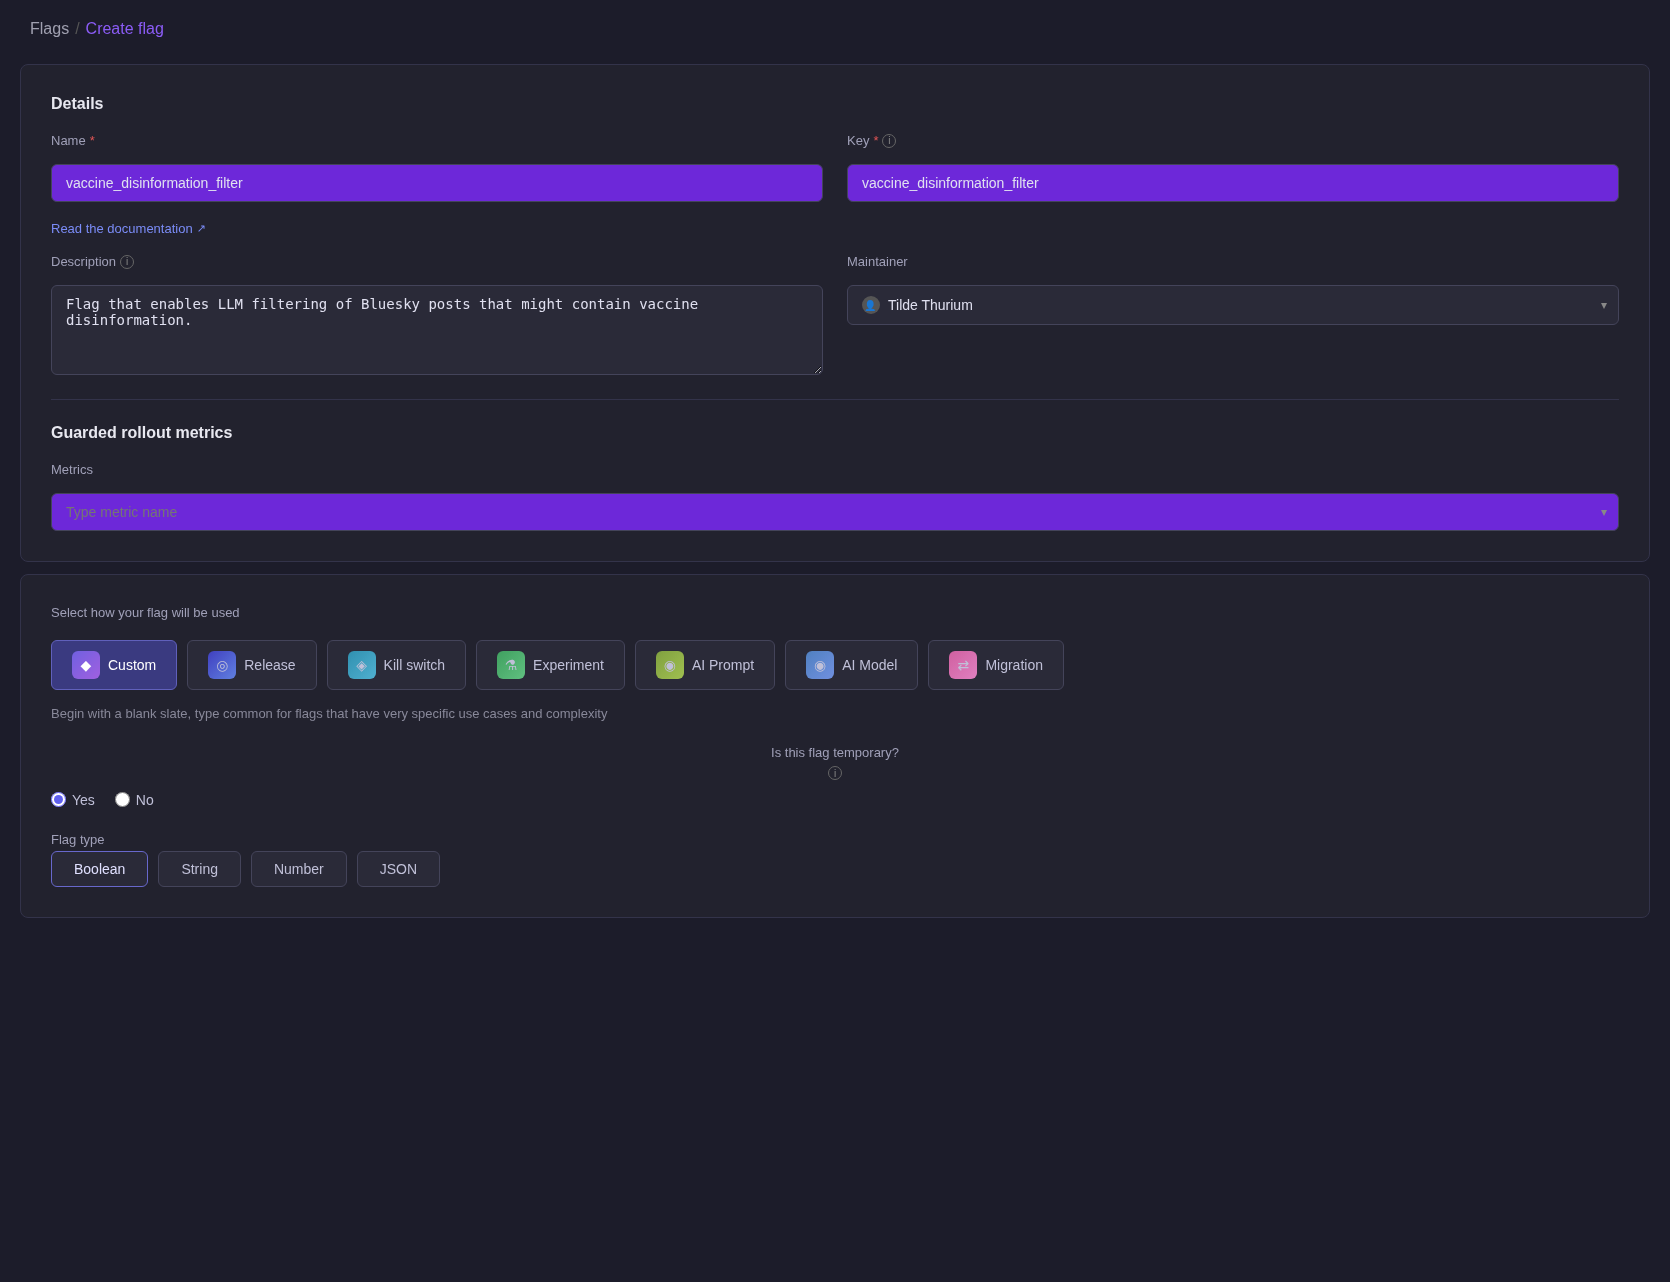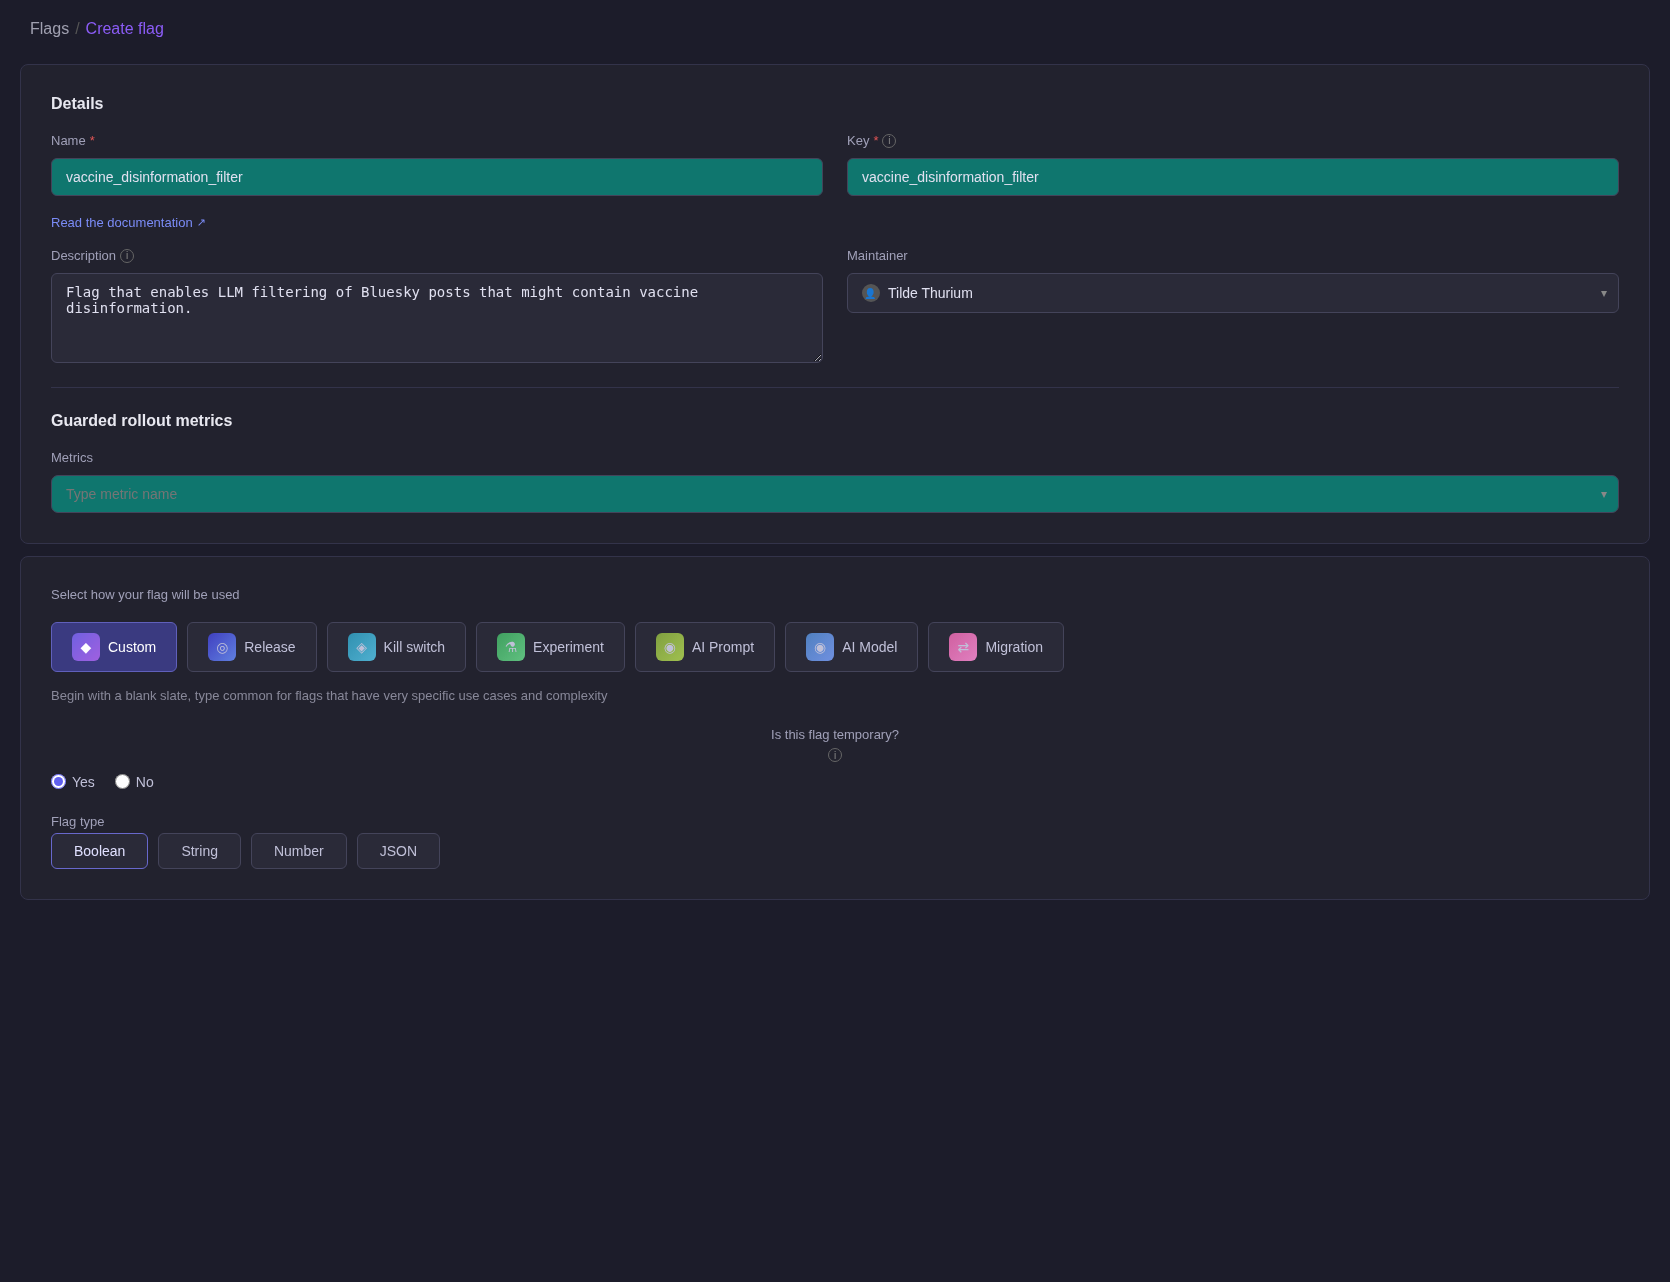--- a/index.html
+++ b/index.html
@@ -42,21 +42,21 @@
     .form-row {
       display: flex;
       gap: 24px;
       margin-bottom: 18px;
     }
 
     .form-group {
       display: flex;
       flex-direction: column;
       flex: 1;
-      gap: 10px;
+      gap: 16px;
     }
 
     .form-label {
       font-size: 13px;
       color: #a0a0b8;
       display: flex;
       align-items: center;
       gap: 4px;
     }
     .form-label .required { color: #e05555; }
@@ -67,21 +67,21 @@
       border: 1px solid #666;
       display: inline-flex;
       align-items: center;
       justify-content: center;
       font-size: 10px;
       color: #888;
       cursor: default;
     }
 
     .form-input {
-      background: #0f766e;
+      background: #6d28d9;
       border: 1px solid #44445a;
       border-radius: 6px;
       color: #e0e0f0;
       padding: 10px 14px;
       font-size: 14px;
       outline: none;
     }
 
     .form-textarea {
       background: #2a2a38;
@@ -336,21 +336,21 @@
     </div>
   </div>
 
   <hr class="divider">
 
   
   <div class="section-title">Guarded rollout metrics</div>
   <div class="form-group">
     <label class="form-label">Metrics</label>
     <div class="select-wrapper">
-      <input class="form-input" type="text" style="width: 100%; padding-right: 18px; border-radius: 7px;" placeholder="Type metric name">
+      <input class="form-input" type="text" style="width: 100%; padding-right: 18px;" placeholder="Type metric name">
       <span class="chevron">▾</span>
     </div>
   </div>
 </div>
 
 <div class="card config-card">
   <div class="config-subtitle">Select how your flag will be used</div>
 
   <div class="flag-type-buttons">
     <button class="flag-btn active">

